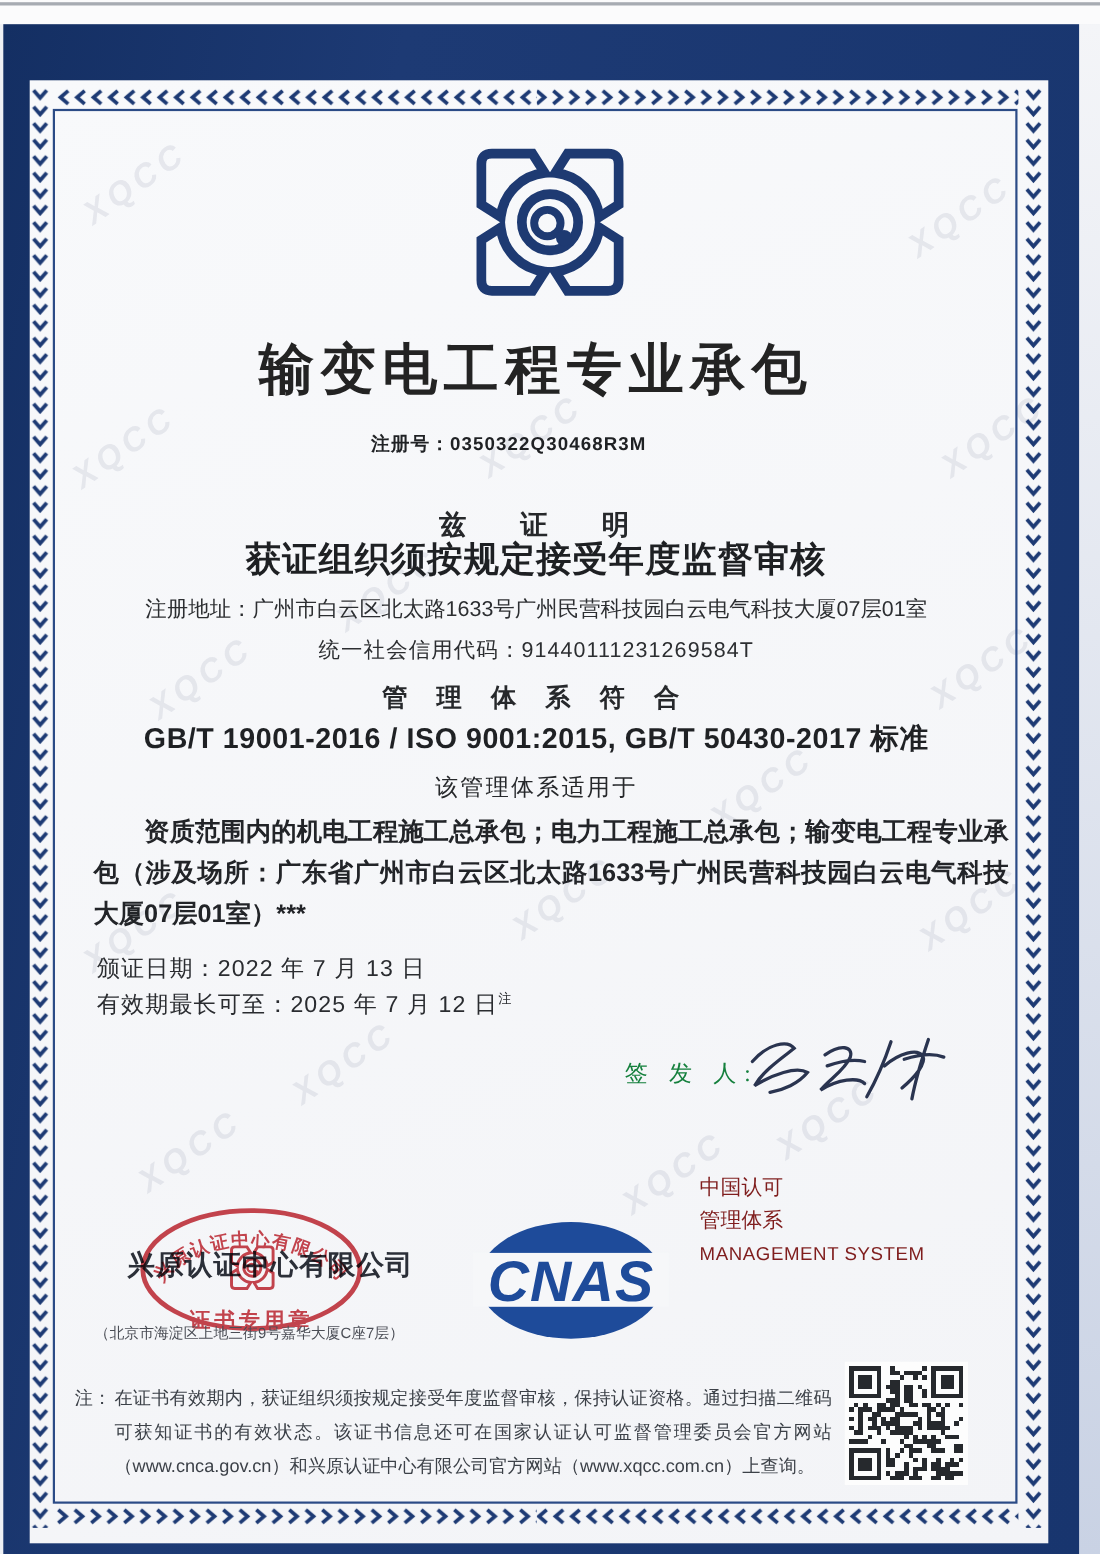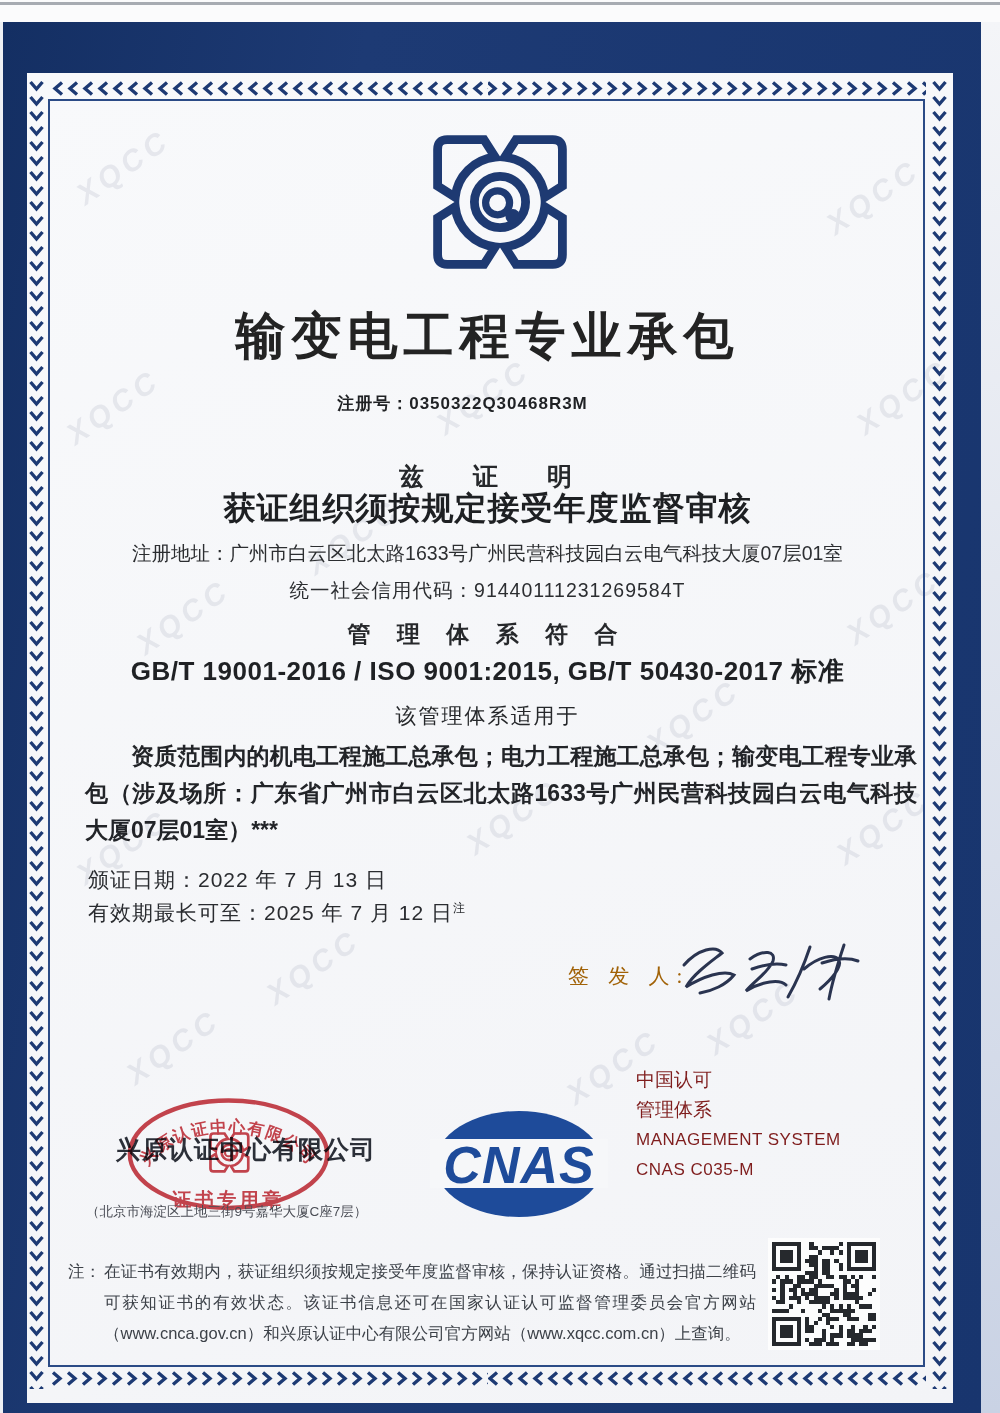--- a/index.html
+++ b/index.html
@@ -37,21 +37,21 @@
   .standards{top:654px;font-size:26px;font-weight:700;letter-spacing:.5px;color:#1f2124;}
   .scopehead{top:702px;font-size:21px;letter-spacing:2px;}
   .scope{position:absolute;left:85px;top:738px;width:832px;font-size:23px;font-weight:700;
          line-height:37px;text-align:justify;text-indent:2em;color:#222428;}
   .serifline{position:absolute;left:88px;font-family:Liberation Sans, sans-serif;
              font-size:21px;color:#2a2c30;letter-spacing:1px;}
   .issue{top:866px;}
   .valid{top:899px;}
   .valid sup{font-size:12px;}
   .signer-label{position:absolute;left:568px;top:962px;font-family:"Liberation Serif",serif;
-                font-size:21px;letter-spacing:7px;color:#a16207;}
+                font-size:21px;letter-spacing:7px;color:#15803d;}
   .signature{position:absolute;left:672px;top:933px;}
   .issuer-name{position:absolute;left:96px;top:1133px;width:300px;text-align:center;
                font-size:25px;font-weight:700;letter-spacing:1px;color:#2b2f38;}
   .seal{position:absolute;left:116px;top:1090px;mix-blend-mode:multiply;opacity:.9;}
   .issuer-address{position:absolute;left:86px;top:1203px;font-size:13.5px;color:#4a4d55;}
   .cnas-logo{position:absolute;left:430px;top:1108px;}
   .cnas-caption{position:absolute;left:636px;top:1065px;line-height:30px;color:#7f1d1d;}
   .cnas-caption .cjk{font-size:19px;}
   .cnas-caption .lat{font-size:17px;letter-spacing:.5px;}
   .footnote{position:absolute;left:68px;top:1256px;width:688px;display:flex;
@@ -178,21 +178,20 @@
 
   <svg class="cnas-logo" width="178" height="112" viewBox="0 0 178 112">
     <ellipse cx="89" cy="56" rx="84" ry="53" fill="#1e4b9a"></ellipse>
     <rect x="0" y="31" width="178" height="49" fill="#f6f7f9"></rect>
     <text x="89" y="75" text-anchor="middle" font-family="Liberation Sans, sans-serif" font-style="italic" font-weight="800" font-size="52" fill="#1e4b9a" letter-spacing="1">CNAS</text>
   </svg>
   <div class="cnas-caption">
     <div class="cjk">中国认可</div>
     <div class="cjk">管理体系</div>
     <div class="lat">MANAGEMENT SYSTEM</div>
-    <div class="lat">CNAS C035-M</div>
   </div>
 
   <div class="footnote">
     <div class="lbl">注：</div>
     <div class="txt">在证书有效期内，获证组织须按规定接受年度监督审核，保持认证资格。通过扫描二维码可获知证书的有效状态。该证书信息还可在国家认证认可监督管理委员会官方网站（www.cnca.gov.cn）和兴原认证中心有限公司官方网站（www.xqcc.com.cn）上查询。</div>
   </div>
   <svg class="qr" viewBox="-1 -1 27 27">
     <path id="qr-modules" fill="#26292d" fill-rule="evenodd" shape-rendering="crispEdges" d="M9 0h1v1h-1zM16 0h1v1h-1zM9 1h1v1h-1zM10 1h1v1h-1zM12 1h1v1h-1zM13 1h1v1h-1zM14 1h1v1h-1zM15 1h1v1h-1zM11 2h1v1h-1zM14 2h1v1h-1zM16 2h1v1h-1zM9 3h1v1h-1zM10 3h1v1h-1zM8 4h1v1h-1zM9 4h1v1h-1zM10 4h1v1h-1zM12 4h1v1h-1zM13 4h1v1h-1zM15 4h1v1h-1zM9 5h1v1h-1zM10 5h1v1h-1zM12 5h1v1h-1zM13 5h1v1h-1zM16 5h1v1h-1zM10 6h1v1h-1zM12 6h1v1h-1zM13 6h1v1h-1zM16 6h1v1h-1zM8 7h1v1h-1zM9 7h1v1h-1zM10 7h1v1h-1zM12 7h1v1h-1zM13 7h1v1h-1zM1 8h1v1h-1zM3 8h1v1h-1zM6 8h1v1h-1zM7 8h1v1h-1zM9 8h1v1h-1zM10 8h1v1h-1zM13 8h1v1h-1zM14 8h1v1h-1zM16 8h1v1h-1zM17 8h1v1h-1zM19 8h1v1h-1zM21 8h1v1h-1zM24 8h1v1h-1zM0 9h1v1h-1zM2 9h1v1h-1zM3 9h1v1h-1zM4 9h1v1h-1zM6 9h1v1h-1zM7 9h1v1h-1zM8 9h1v1h-1zM9 9h1v1h-1zM11 9h1v1h-1zM17 9h1v1h-1zM18 9h1v1h-1zM20 9h1v1h-1zM2 10h1v1h-1zM5 10h1v1h-1zM6 10h1v1h-1zM10 10h1v1h-1zM11 10h1v1h-1zM12 10h1v1h-1zM13 10h1v1h-1zM14 10h1v1h-1zM17 10h1v1h-1zM19 10h1v1h-1zM20 10h1v1h-1zM0 11h1v1h-1zM2 11h1v1h-1zM4 11h1v1h-1zM5 11h1v1h-1zM7 11h1v1h-1zM9 11h1v1h-1zM10 11h1v1h-1zM15 11h1v1h-1zM17 11h1v1h-1zM20 11h1v1h-1zM24 11h1v1h-1zM2 12h1v1h-1zM5 12h1v1h-1zM7 12h1v1h-1zM8 12h1v1h-1zM9 12h1v1h-1zM10 12h1v1h-1zM14 12h1v1h-1zM15 12h1v1h-1zM17 12h1v1h-1zM18 12h1v1h-1zM19 12h1v1h-1zM20 12h1v1h-1zM23 12h1v1h-1zM0 13h1v1h-1zM2 13h1v1h-1zM4 13h1v1h-1zM5 13h1v1h-1zM6 13h1v1h-1zM8 13h1v1h-1zM10 13h1v1h-1zM11 13h1v1h-1zM12 13h1v1h-1zM13 13h1v1h-1zM15 13h1v1h-1zM17 13h1v1h-1zM18 13h1v1h-1zM19 13h1v1h-1zM20 13h1v1h-1zM21 13h1v1h-1zM1 14h1v1h-1zM2 14h1v1h-1zM6 14h1v1h-1zM9 14h1v1h-1zM10 14h1v1h-1zM11 14h1v1h-1zM12 14h1v1h-1zM13 14h1v1h-1zM20 14h1v1h-1zM4 15h1v1h-1zM12 15h1v1h-1zM14 15h1v1h-1zM16 15h1v1h-1zM18 15h1v1h-1zM21 15h1v1h-1zM22 15h1v1h-1zM23 15h1v1h-1zM0 16h1v1h-1zM1 16h1v1h-1zM2 16h1v1h-1zM3 16h1v1h-1zM7 16h1v1h-1zM11 16h1v1h-1zM14 16h1v1h-1zM15 16h1v1h-1zM16 16h1v1h-1zM17 16h1v1h-1zM18 16h1v1h-1zM19 16h1v1h-1zM12 17h1v1h-1zM13 17h1v1h-1zM17 17h1v1h-1zM18 17h1v1h-1zM23 17h1v1h-1zM24 17h1v1h-1zM8 18h1v1h-1zM11 18h1v1h-1zM13 18h1v1h-1zM14 18h1v1h-1zM15 18h1v1h-1zM18 18h1v1h-1zM19 18h1v1h-1zM20 18h1v1h-1zM23 18h1v1h-1zM24 18h1v1h-1zM8 19h1v1h-1zM10 19h1v1h-1zM13 19h1v1h-1zM8 20h1v1h-1zM9 20h1v1h-1zM14 20h1v1h-1zM16 20h1v1h-1zM19 20h1v1h-1zM22 20h1v1h-1zM24 20h1v1h-1zM8 21h1v1h-1zM9 21h1v1h-1zM12 21h1v1h-1zM16 21h1v1h-1zM18 21h1v1h-1zM19 21h1v1h-1zM21 21h1v1h-1zM22 21h1v1h-1zM23 21h1v1h-1zM12 22h1v1h-1zM14 22h1v1h-1zM15 22h1v1h-1zM16 22h1v1h-1zM18 22h1v1h-1zM19 22h1v1h-1zM20 22h1v1h-1zM21 22h1v1h-1zM8 23h1v1h-1zM10 23h1v1h-1zM11 23h1v1h-1zM12 23h1v1h-1zM14 23h1v1h-1zM19 23h1v1h-1zM20 23h1v1h-1zM21 23h1v1h-1zM22 23h1v1h-1zM23 23h1v1h-1zM24 23h1v1h-1zM9 24h1v1h-1zM10 24h1v1h-1zM11 24h1v1h-1zM13 24h1v1h-1zM14 24h1v1h-1zM15 24h1v1h-1zM18 24h1v1h-1zM19 24h1v1h-1zM21 24h1v1h-1zM22 24h1v1h-1zM0 0h7v7h-7z M1 1h5v5h-5z M2 2h3v3h-3zM18 0h7v7h-7z M19 1h5v5h-5z M20 2h3v3h-3zM0 18h7v7h-7z M1 19h5v5h-5z M2 20h3v3h-3z"></path>
   </svg>
 

